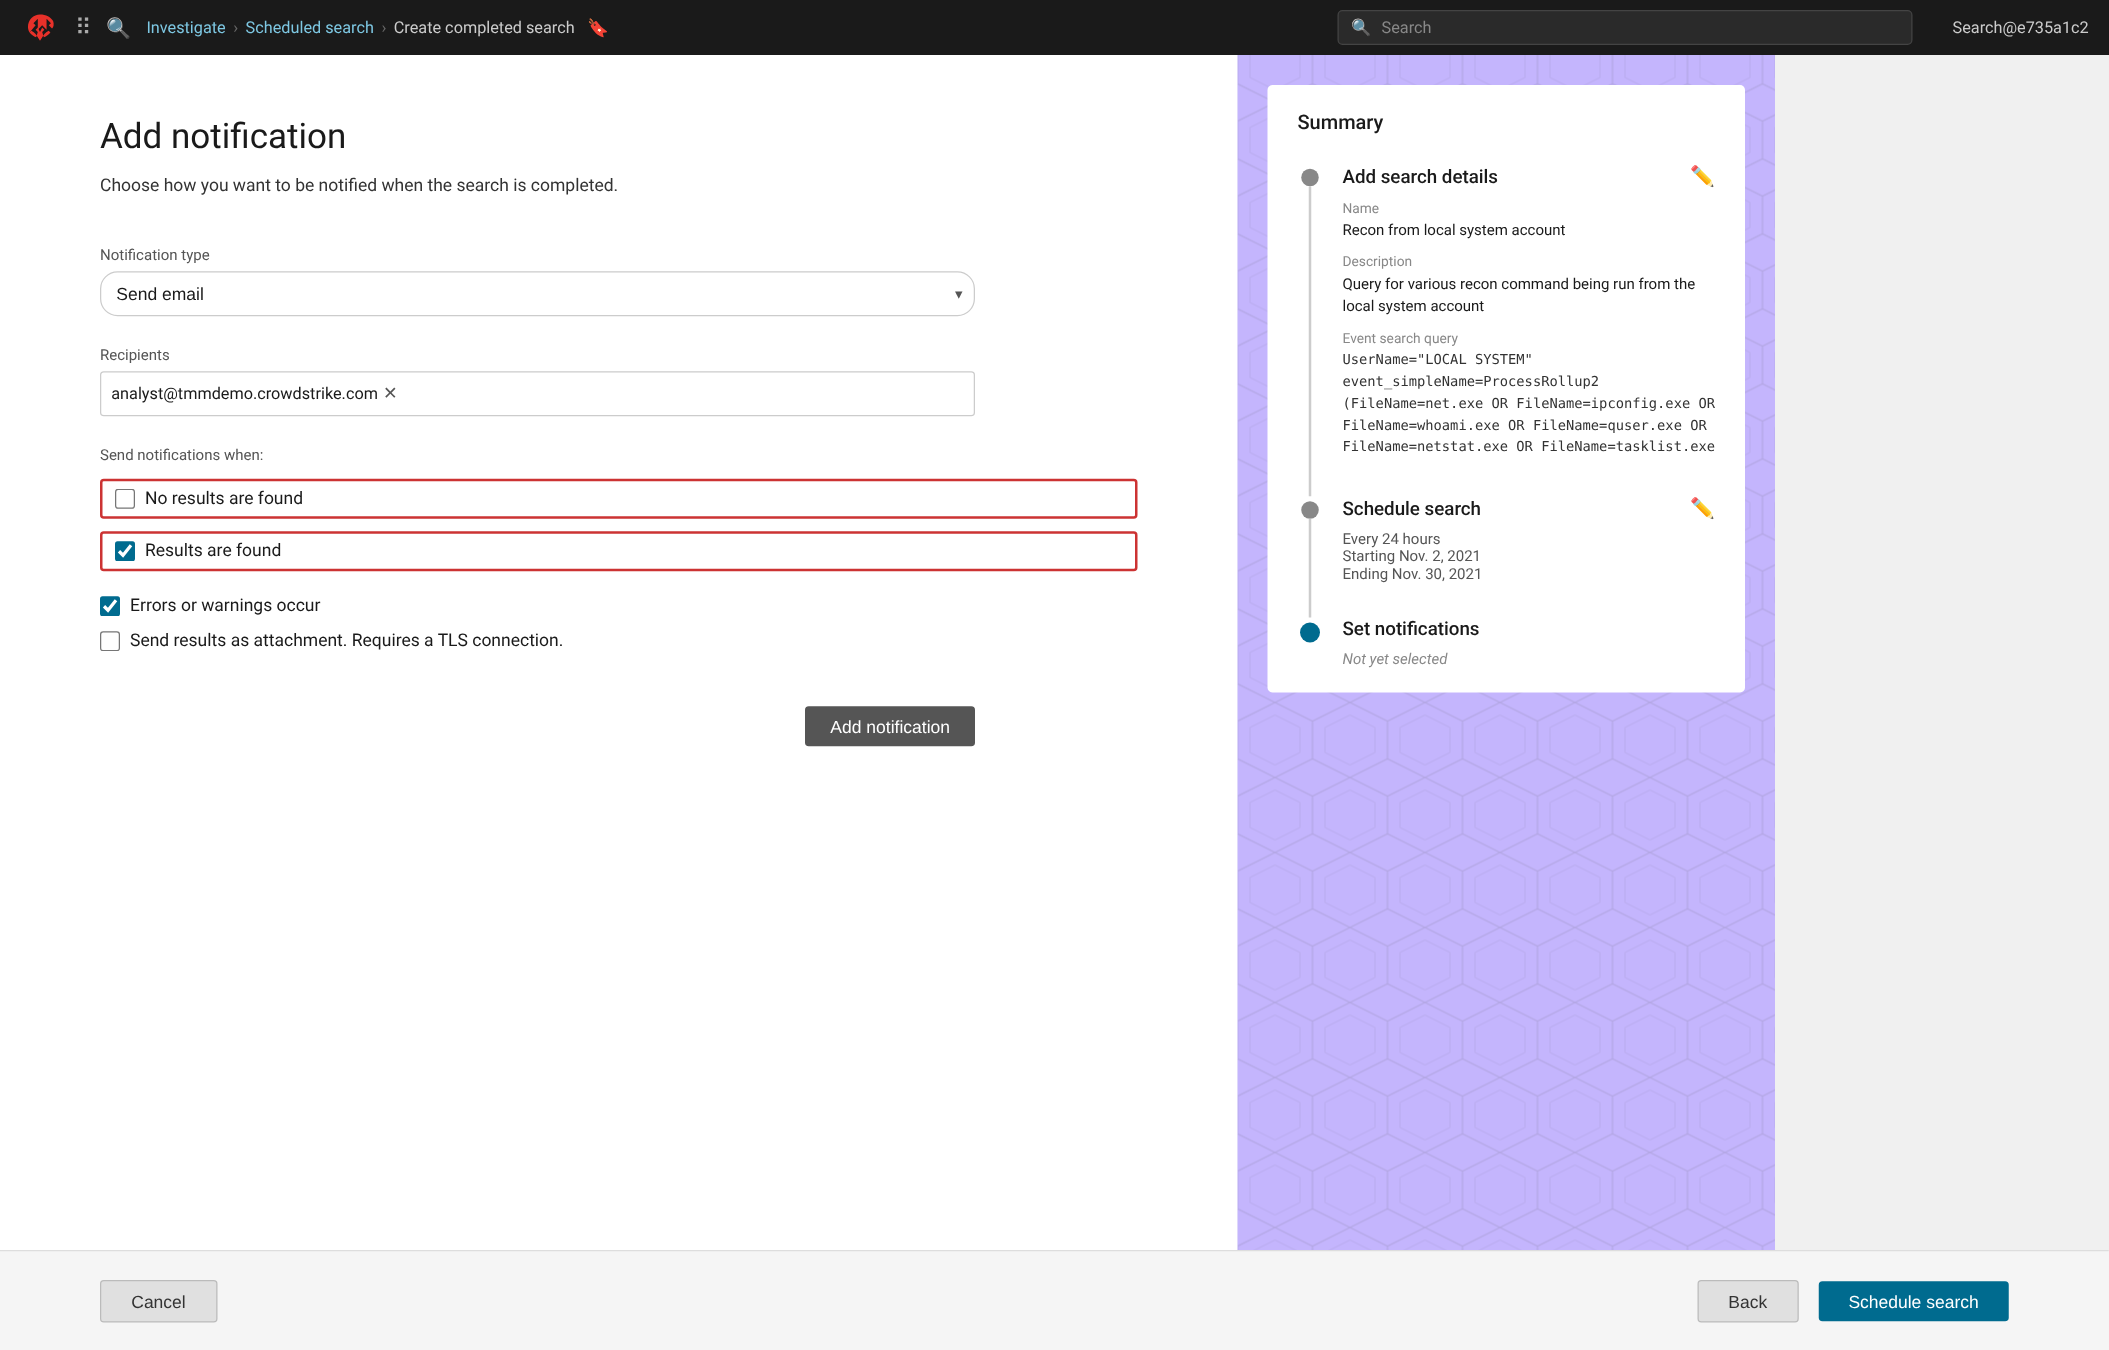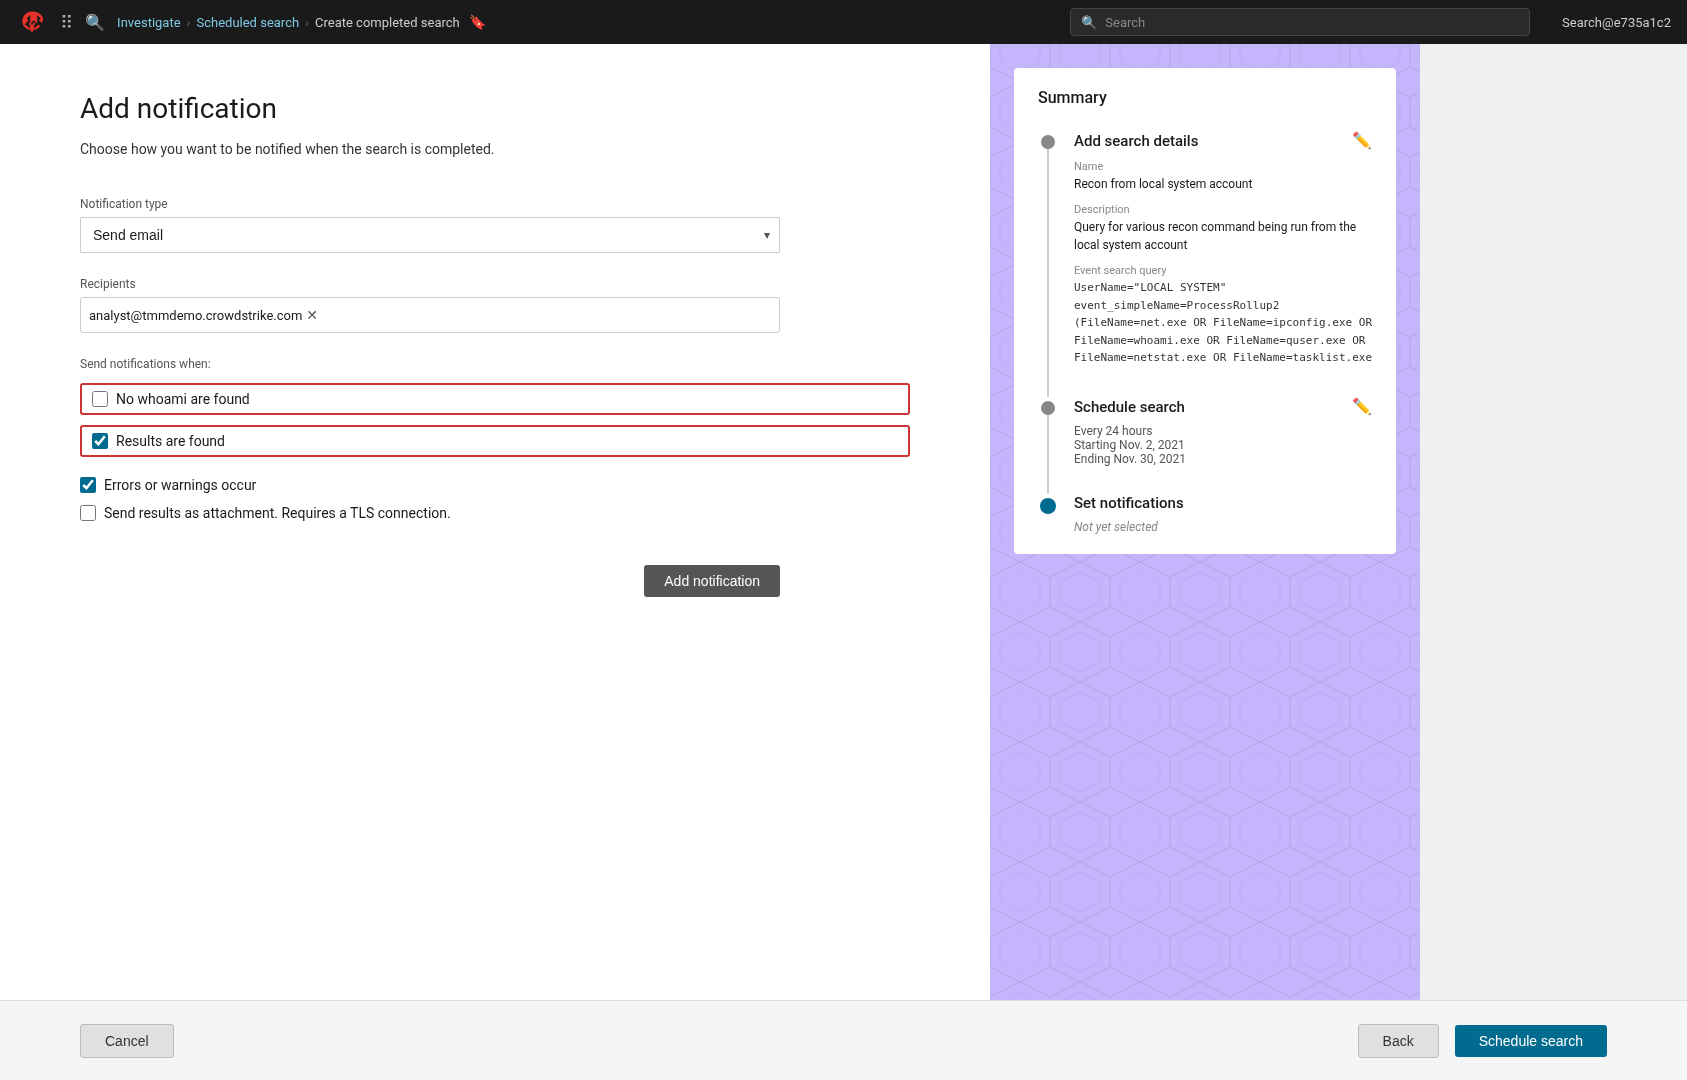--- a/index.html
+++ b/index.html
@@ -124,21 +124,21 @@
       display: block;
     }
     .select-wrapper {
       width: 700px;
       position: relative;
     }
     .select-wrapper select {
       width: 100%;
       height: 36px;
       border: 1px solid #ccc;
-      border-radius: 1px;
+      border-radius: 14px;
       padding: 0 12px;
       font-size: 14px;
       color: #1a1a1a;
       background: #fff;
       appearance: none;
       cursor: pointer;
     }
     .select-arrow {
       position: absolute;
       right: 10px;
@@ -471,21 +471,21 @@
     </div>
 
     <div class="form-group">
       <span class="send-when-label">Send notifications when:</span>
 
       <div class="checkbox-group">
 
         <div style="display: inline-block; border: 2px solid #cc3333; border-radius: 3px; padding: 6px 10px;">
           <label class="checkbox-item">
             <input type="checkbox" style="">
-            <span>No whoami are found</span>
+            <span>No results are found</span>
           </label>
         </div>
 
         <div style="display: inline-block; border: 2px solid #cc3333; border-radius: 3px; padding: 6px 10px;">
           <label class="checkbox-item">
             <input type="checkbox" checked="" style="">
             <span>Results are found</span>
           </label>
         </div>
       </div>

